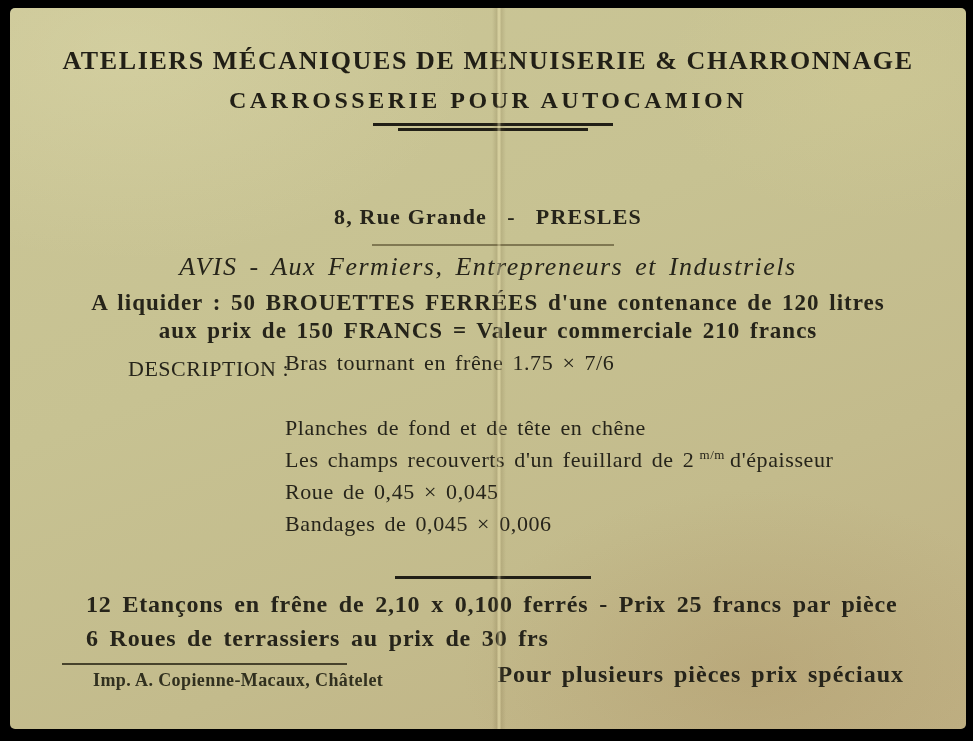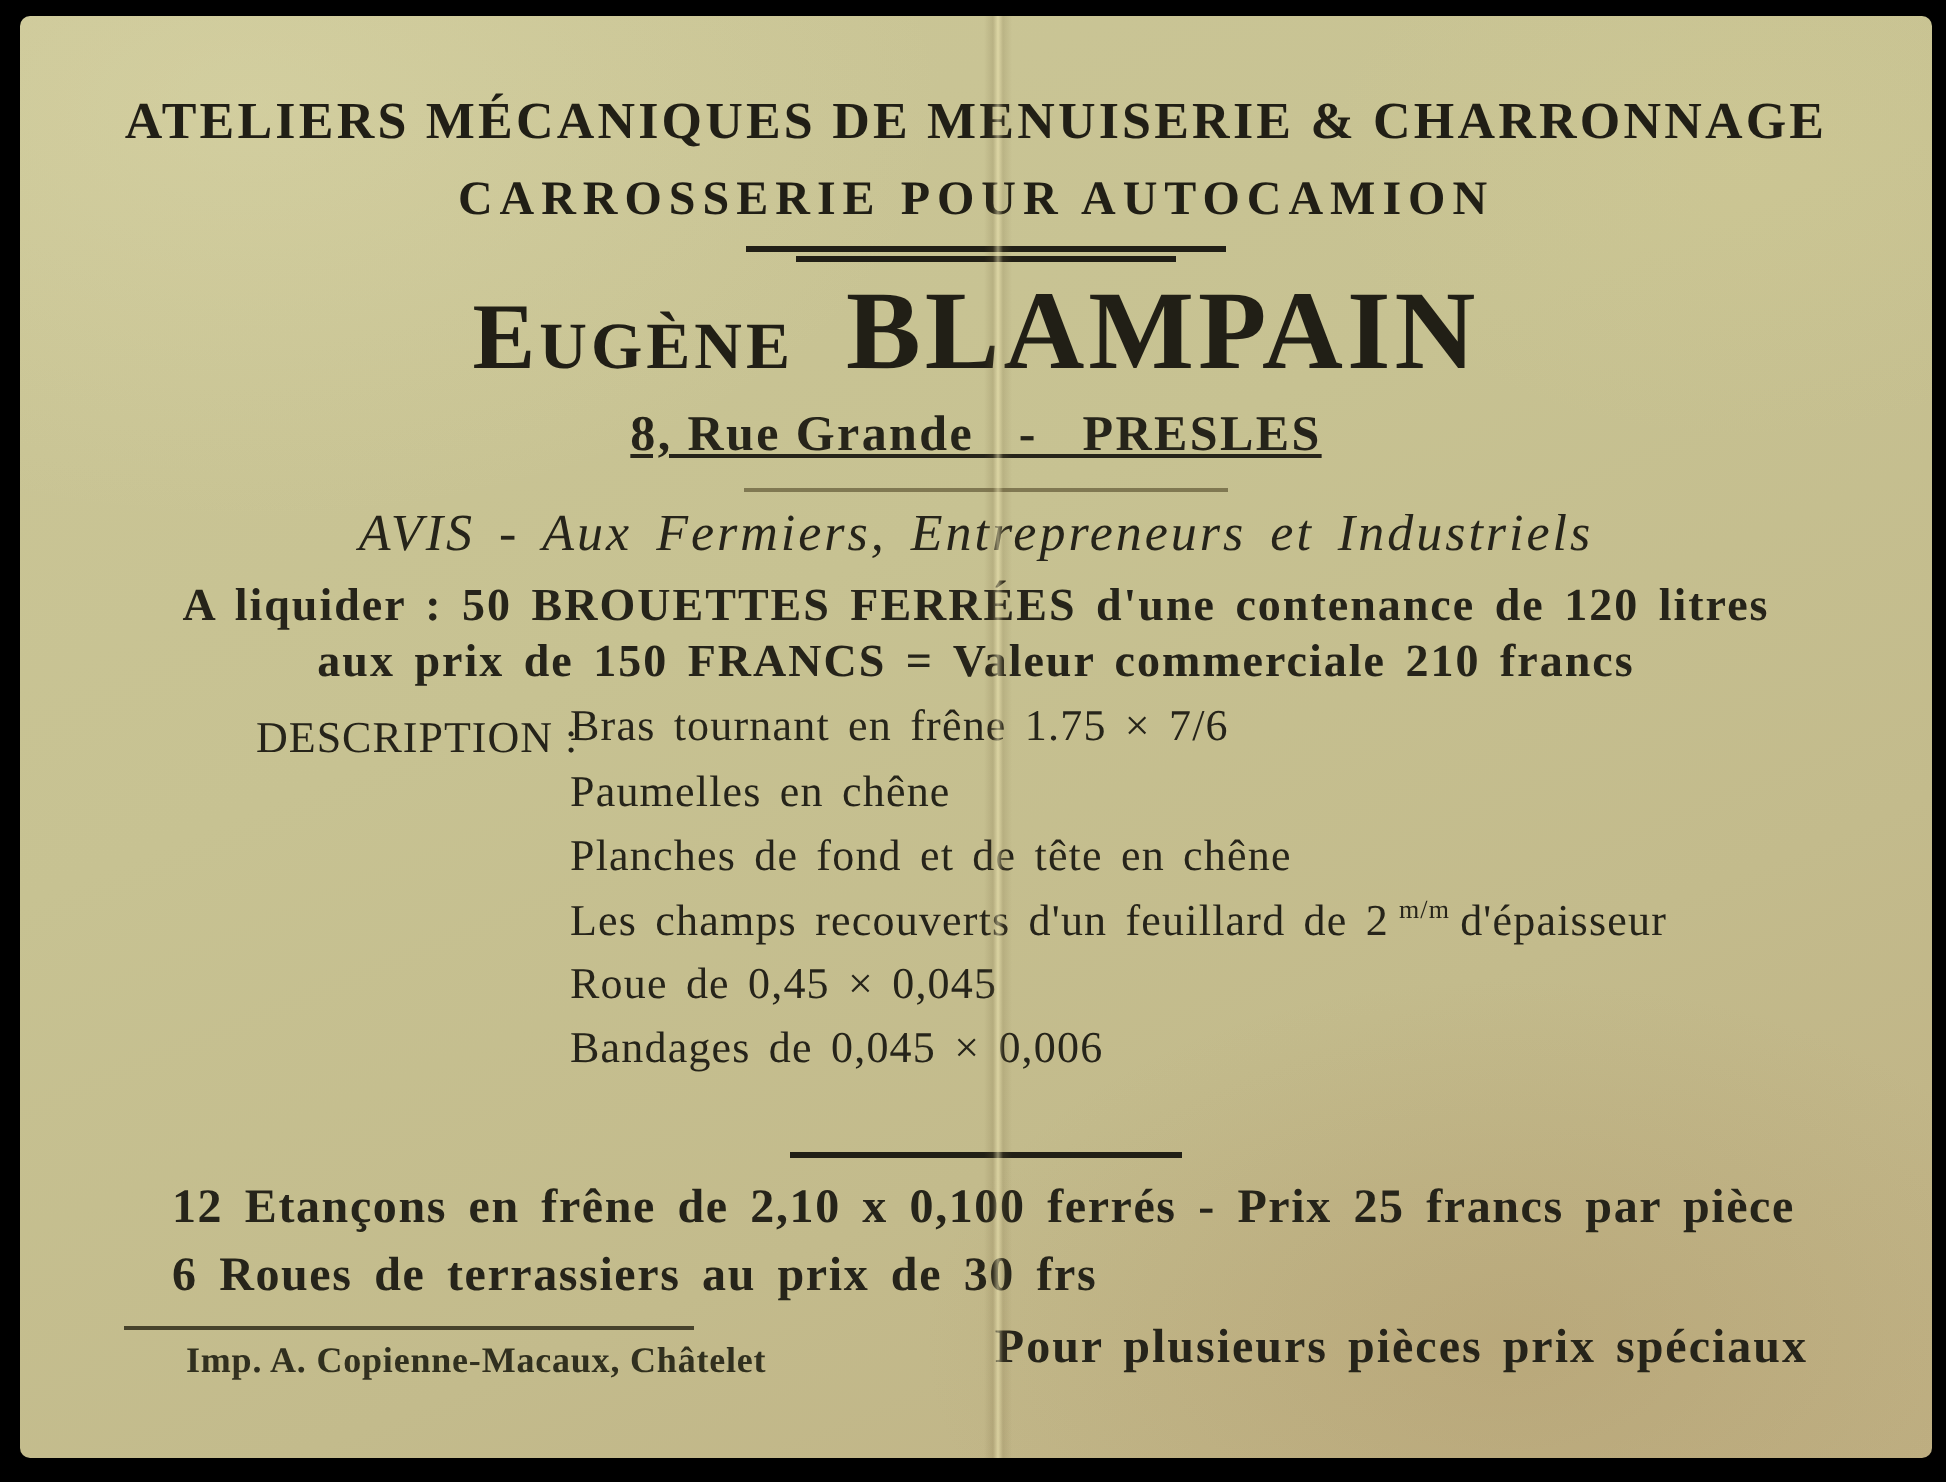--- a/index.html
+++ b/index.html
@@ -51,21 +51,21 @@
   .rule-b { top: 120px; left: 388px; width: 190px; height: 2.5px; }
 
   .name-line { top: 126px; height: 64px; line-height: 64px; color: #211f16; }
   .name-first {
     font-variant: small-caps;
     font-size: 47px; font-weight: bold; letter-spacing: 2px;
     margin-right: 26px;
   }
   .name-last { font-size: 56px; font-weight: bold; letter-spacing: 2px; }
 
-  .address { top: 196px; font-size: 25px; font-weight: bold; letter-spacing: 1.2px; white-space: pre; text-decoration: underline; }
+  .address { top: 196px; font-size: 22px; font-weight: bold; letter-spacing: 1.2px; white-space: pre; }
 
   .rule-faint { top: 236px; left: 362px; width: 242px; height: 1.5px;
     background: rgba(70,60,30,0.55); }
 
   .avis { top: 244px; font-size: 26px; font-style: italic; letter-spacing: 1.5px; word-spacing: 4px; }
 
   .offer1 { top: 282px; font-size: 23px; font-weight: bold; letter-spacing: 1px; word-spacing: 3px; }
   .offer2 { top: 310px; font-size: 23px; font-weight: bold; letter-spacing: 1px; word-spacing: 3px; }
 
   .desc-row { position: absolute; left: 275px; font-size: 22px; letter-spacing: 0.6px; word-spacing: 3px; white-space: nowrap; }
@@ -87,36 +87,32 @@
 <body>
 
 <div class="paper">
 
   <div class="t center header1">ATELIERS MÉCANIQUES DE MENUISERIE &amp; CHARRONNAGE</div>
   <div class="t center header2">CARROSSERIE POUR AUTOCAMION</div>
 
   <div class="rule rule-a"></div>
   <div class="rule rule-b"></div>
 
-  <div class="t center name-line">
-    <span class="name-first">Eugène</span><span class="name-last">BLAMPAIN</span>
-  </div>
 
   <div class="t center address">8, Rue Grande   -   PRESLES</div>
 
   <div class="rule-faint rule"></div>
 
   <div class="t center avis">AVIS - Aux Fermiers, Entrepreneurs et Industriels</div>
 
   <div class="t center offer1">A liquider : 50 BROUETTES FERRÉES d'une contenance de 120 litres</div>
   <div class="t center offer2">aux prix de 150 FRANCS = Valeur commerciale 210 francs</div>
 
   <div class="desc-label" style="top:348px">DESCRIPTION :</div>
   <div class="desc-row" style="top:342px">Bras tournant en frêne 1.75 × 7/6</div>
-  <div class="desc-row" style="top:375px">Paumelles en chêne</div>
   <div class="desc-row" style="top:407px">Planches de fond et de tête en chêne</div>
   <div class="desc-row" style="top:439px"><span>Les champs recouverts d'un feuillard de 2</span><span class="sup">m/m</span><span>d'épaisseur</span></div>
   <div class="desc-row" style="top:471px">Roue de 0,45 × 0,045</div>
   <div class="desc-row" style="top:503px">Bandages de 0,045 × 0,006</div>
 
   <div class="rule rule-mid"></div>
 
   <div class="t liq1">12 Etançons en frêne de 2,10 x 0,100 ferrés - Prix 25 francs par pièce</div>
   <div class="t liq2">6 Roues de terrassiers au prix de 30 frs</div>
 

